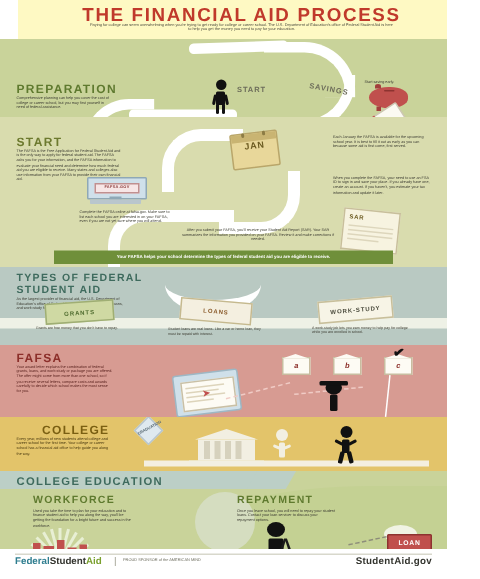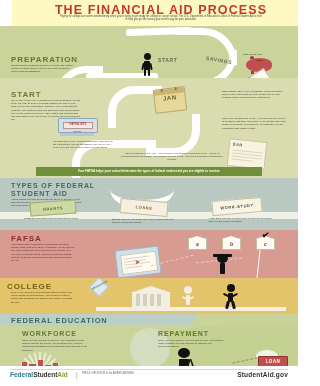--- a/index.html
+++ b/index.html
@@ -405,21 +405,21 @@
     <div style="position:absolute;left:258px;top:20px;width:0.8px;height:28px;background:#ffffff;transform:rotate(6deg);"></div>
 
     <div class="stick" style="left:214px;top:22px;">
       <div class="head" style="left:3px;top:2px;width:11px;height:9px;"></div>
       <div class="body" style="left:-1px;top:2px;width:19px;height:2.5px;border-radius:1px;"></div>
       <div class="body" style="left:6px;top:11px;width:5px;height:11px;"></div>
     </div>
   </div>
 
   <div class="band b-college">
-    <div class="sec-title college-title" style="left:7px;top:4px;">COLLEGE</div>
+    <div class="sec-title college-title" style="left:28px;top:4px;">COLLEGE</div>
     <div class="sec-body college-body" style="left:11px;top:13px;width:62px;color:#4a3a10;">Every year, millions of new students attend college and career school for the first time. Your college or career school has a financial aid office to help guide you along the way.</div>
 
     <div class="road" style="left:96px;top:29px;width:190px;height:4px;background:#f4efe0;"></div>
 
     <div class="campus" style="left:130px;top:8px;">
       <div class="roof"></div>
       <div class="base"></div>
       <div class="col" style="left:6px;"></div>
       <div class="col" style="left:13px;"></div>
       <div class="col" style="left:20px;"></div>
@@ -445,21 +445,21 @@
       <div class="body" style="left:8px;top:10px;width:6px;height:2px;transform:rotate(-28deg);"></div>
       <div class="body" style="left:2px;top:17px;width:2.5px;height:8px;transform:rotate(14deg);"></div>
       <div class="body" style="left:8px;top:17px;width:2.5px;height:8px;transform:rotate(-14deg);"></div>
     </div>
   </div>
 
   <div class="band b-beyond">
     <div class="road" style="left:0;top:0;width:180px;height:12px;background:#bccfc6;"></div>
     <div class="road" style="left:168px;top:0;width:26px;height:12px;background:#bccfc6;transform:skewX(-30deg);"></div>
 
-    <div class="sec-title beyond-title" style="left:11px;top:2px;color:#3f6b5e;">FEDERAL EDUCATION</div>
+    <div class="sec-title beyond-title" style="left:11px;top:2px;color:#3f6b5e;">COLLEGE EDUCATION</div>
 
     <div style="position:absolute;left:140px;top:10px;width:180px;height:44px;background:#c4d193;border-radius:60% 0 0 0;"></div>
     <div style="position:absolute;left:130px;top:14px;width:40px;height:40px;background:#d5ddc0;border-radius:50%;"></div>
 
     <div class="sec-title wf-title" style="left:22px;top:16px;">WORKFORCE</div>
     <div class="sec-body wf-body" style="left:22px;top:25px;width:66px;">Used you take the time to plan for your education and to finance student aid to help you along the way, you'll be getting the foundation for a bright future and success in the workforce.</div>
 
     <div class="sec-title rp-title" style="left:158px;top:16px;">REPAYMENT</div>
     <div class="sec-body rp-body" style="left:158px;top:25px;width:66px;">Once you leave school, you will need to repay your student loans. Contact your loan servicer to discuss your repayment options.</div>
 

